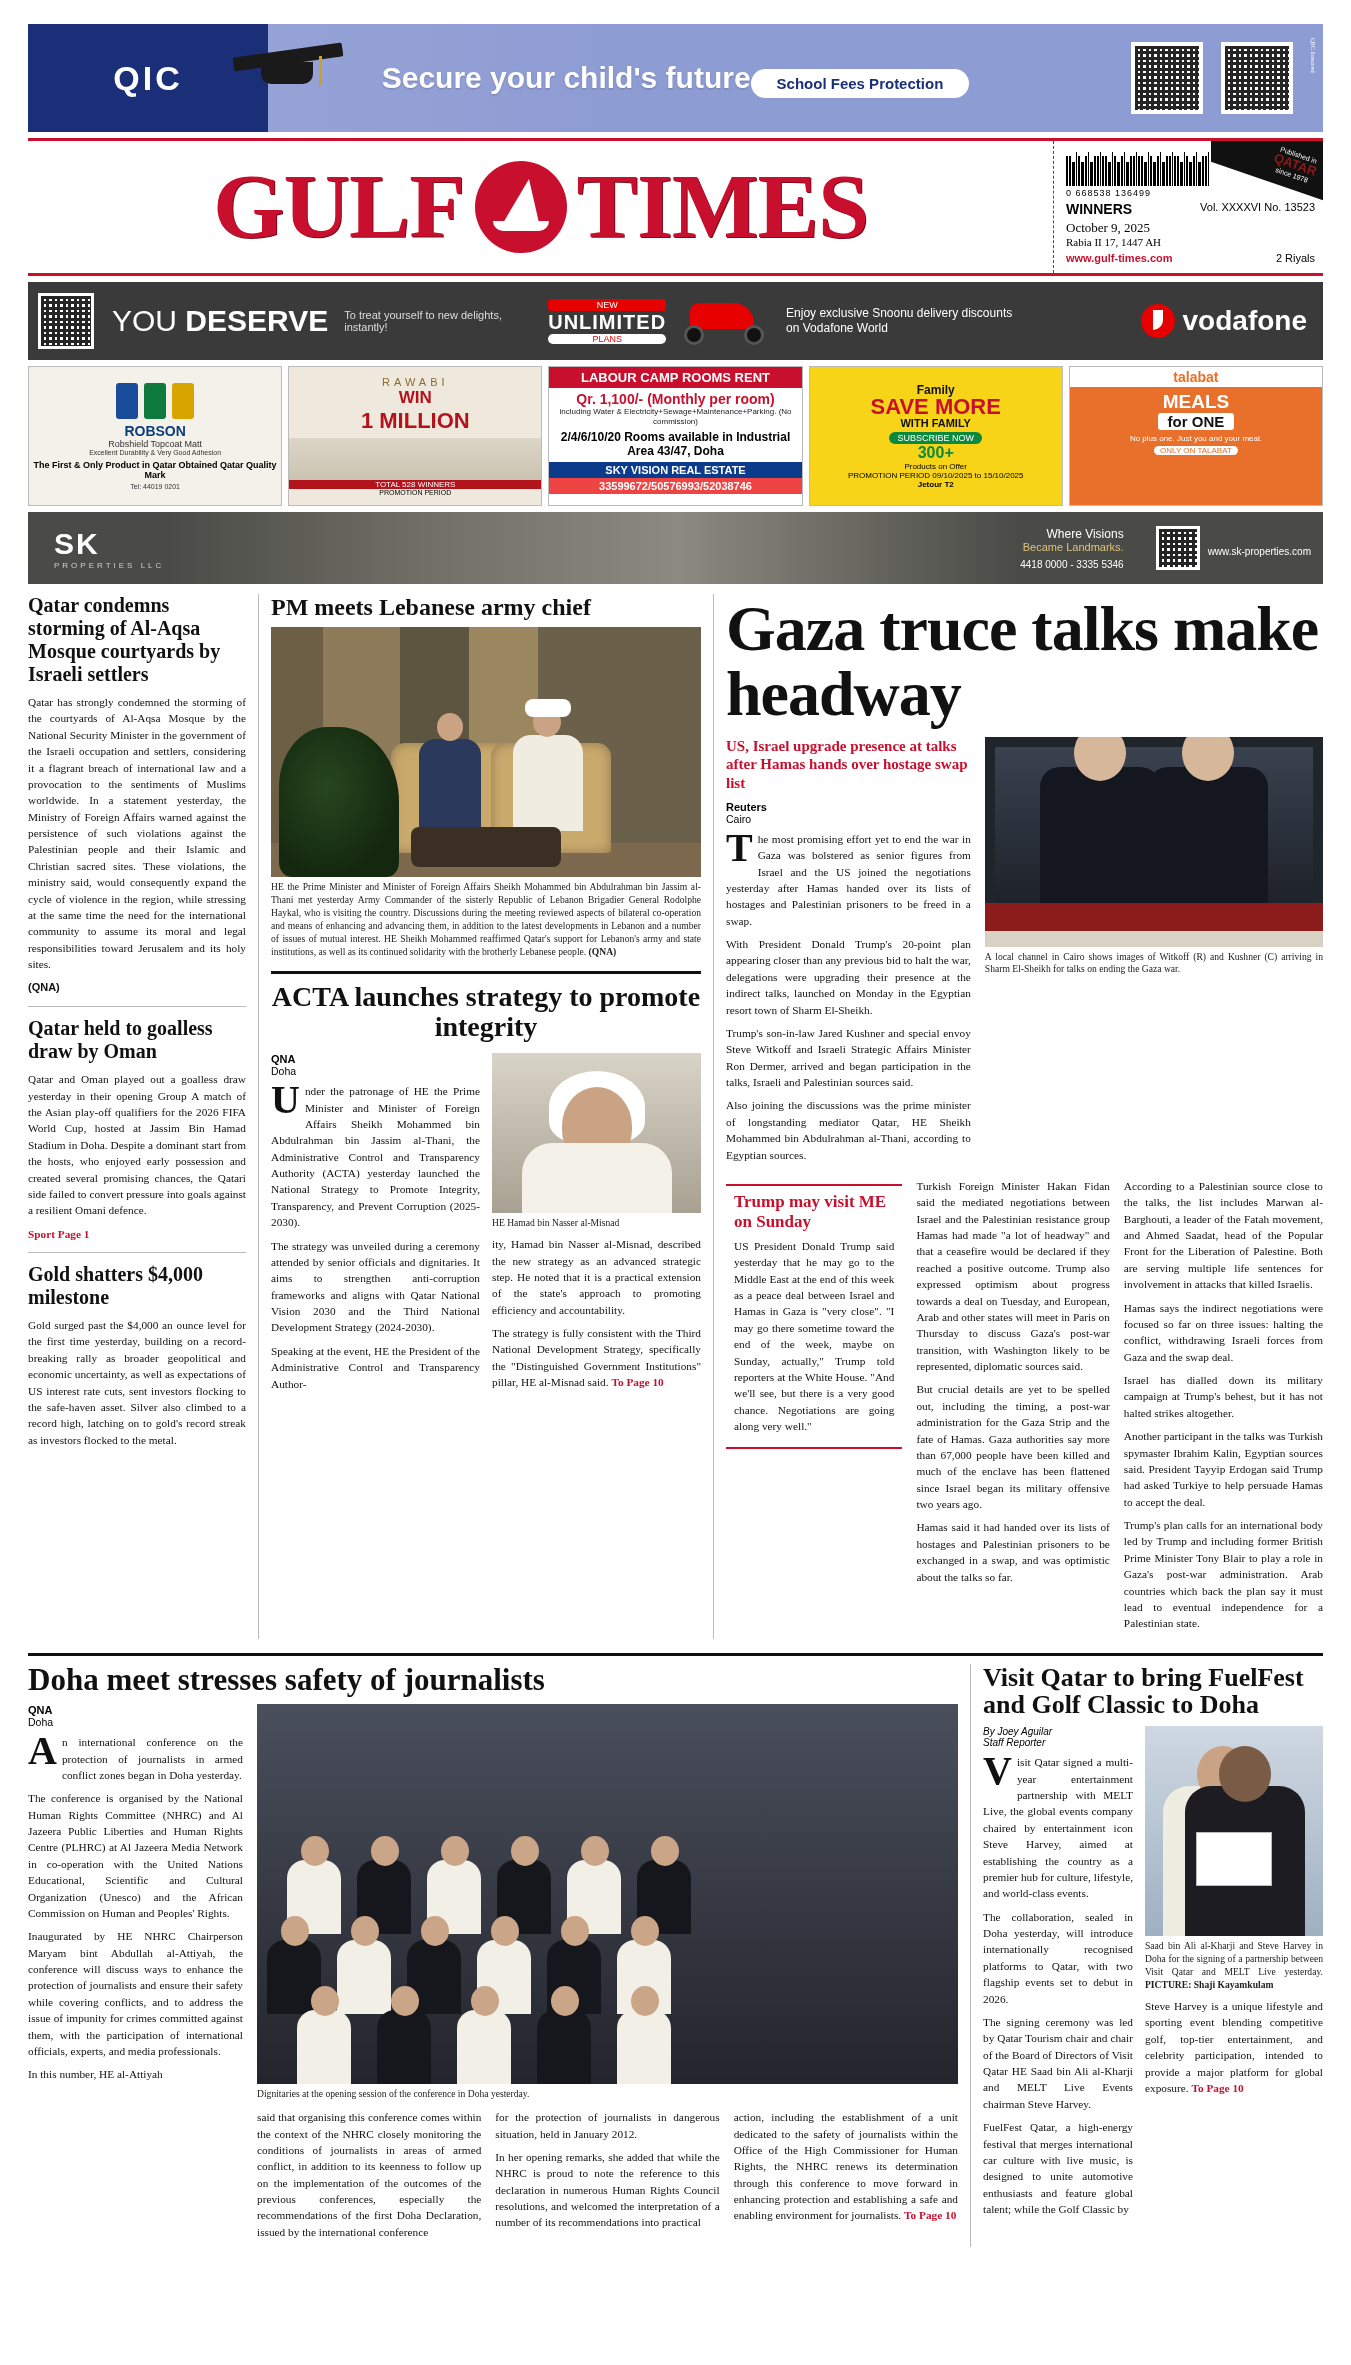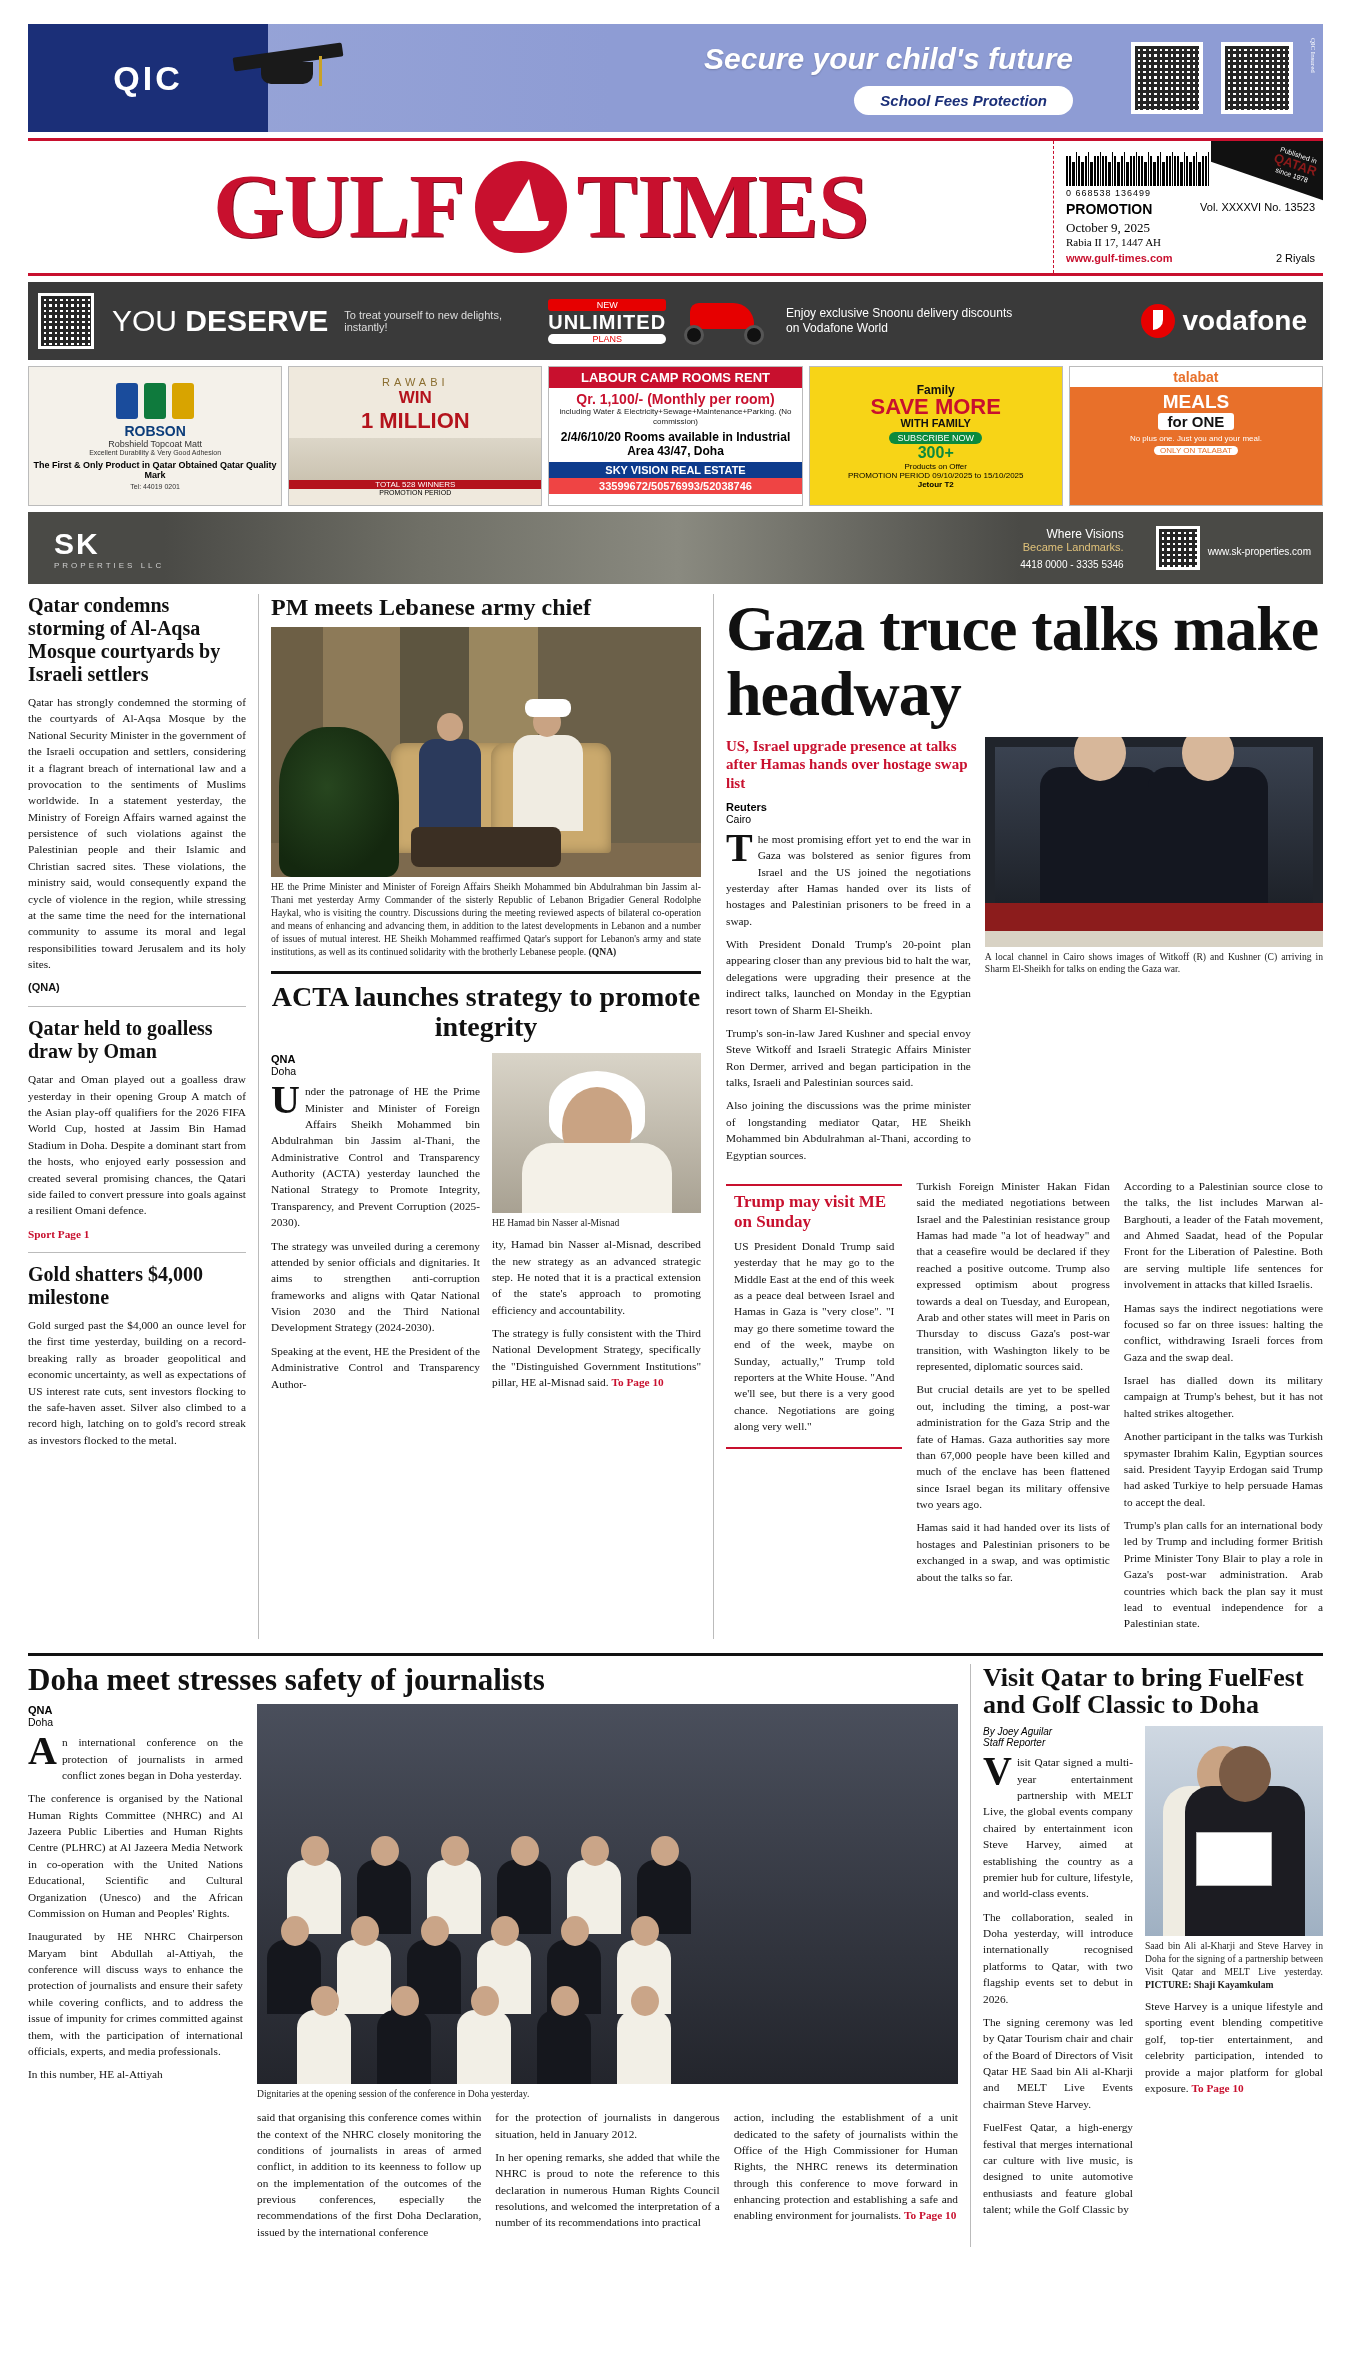--- a/index.html
+++ b/index.html
@@ -3,21 +3,21 @@
 <meta charset="utf-8">
 <style>
   html,body{margin:0;padding:0;background:#d8d8d8;}
   body{font-family:"Liberation Serif", serif;}
   .page{width:1351px;height:2365px;margin:0 auto;background:#ffffff;position:relative;overflow:hidden;}
 
   
   .qic-ad{position:relative;margin:24px 28px 0 28px;height:108px;background:linear-gradient(90deg,#9aa7d8 0%,#8e9cd4 45%,#8e9cd4 100%);overflow:hidden;}
   .qic-left{position:absolute;left:0;top:0;bottom:0;width:240px;background:#1b2f78;display:flex;align-items:center;justify-content:center;}
   .qic-logo{color:#fff;font-size:34px;letter-spacing:3px;font-family:"Liberation Sans",sans-serif;font-weight:bold;}
-  .qic-center{position:absolute;left:250px;right:250px;top:0;bottom:0;display:flex;flex-direction:column;align-items:flex-end;justify-content:center;font-style:italic;}
+  .qic-center{position:absolute;left:250px;right:250px;top:0;bottom:0;display:flex;flex-direction:row;align-items:center;justify-content:center;}
   .qic-head{color:#fff;font-size:30px;font-weight:bold;font-family:"Liberation Sans",sans-serif;text-shadow:0 1px 2px rgba(0,0,0,.2);}
   .qic-pill{margin-top:10px;background:#fff;border-radius:16px;padding:6px 26px;color:#1b2f78;font-size:15px;font-weight:bold;font-family:"Liberation Sans",sans-serif;}
   .qic-cap{position:absolute;left:205px;top:8px;width:110px;height:60px;}
   .qic-cap .board{position:absolute;left:0;top:18px;width:110px;height:14px;background:#1a1a1a;transform:rotate(-8deg);border-radius:2px;}
   .qic-cap .dome{position:absolute;left:28px;top:30px;width:52px;height:22px;background:#1a1a1a;border-radius:0 0 10px 10px;}
   .qic-cap .tassel{position:absolute;left:86px;top:24px;width:3px;height:30px;background:#c9a227;}
   .qr-blk{position:absolute;top:18px;width:72px;height:72px;background:#fff;padding:4px;box-sizing:border-box;}
   .qr-blk.a{right:120px;} .qr-blk.b{right:30px;}
   .qrgrid{width:100%;height:100%;background-image:
     linear-gradient(90deg,#000 25%,transparent 25%,transparent 50%,#000 50%,#000 75%,transparent 75%),
@@ -276,21 +276,21 @@
           <i></i>
           <i></i>
           <i></i>
           <i></i>
           <i></i>
           <i></i>
       </div>
       <div class="bc-num">0 668538  136499</div>
       <div class="mast-day">
         <span style="float:right">Vol. XXXXVI No. 13523</span>
-        <span style="font-size:14px;font-weight:bold;display:inline">PROMOTION</span>
+        <span style="font-size:14px;font-weight:bold;display:inline">WINNERS</span>
       </div>
       <div class="mast-date">October 9, 2025</div>
       <div class="mast-hijri">Rabia II 17, 1447 AH</div>
       <div class="mast-url">
         <span>2 Riyals</span>
         <span style="float:none;color:#c8102e;font-weight:bold">www.gulf-times.com</span>
       </div>
     </div>
     <div class="corner-flag">
       <div class="tri"></div>

